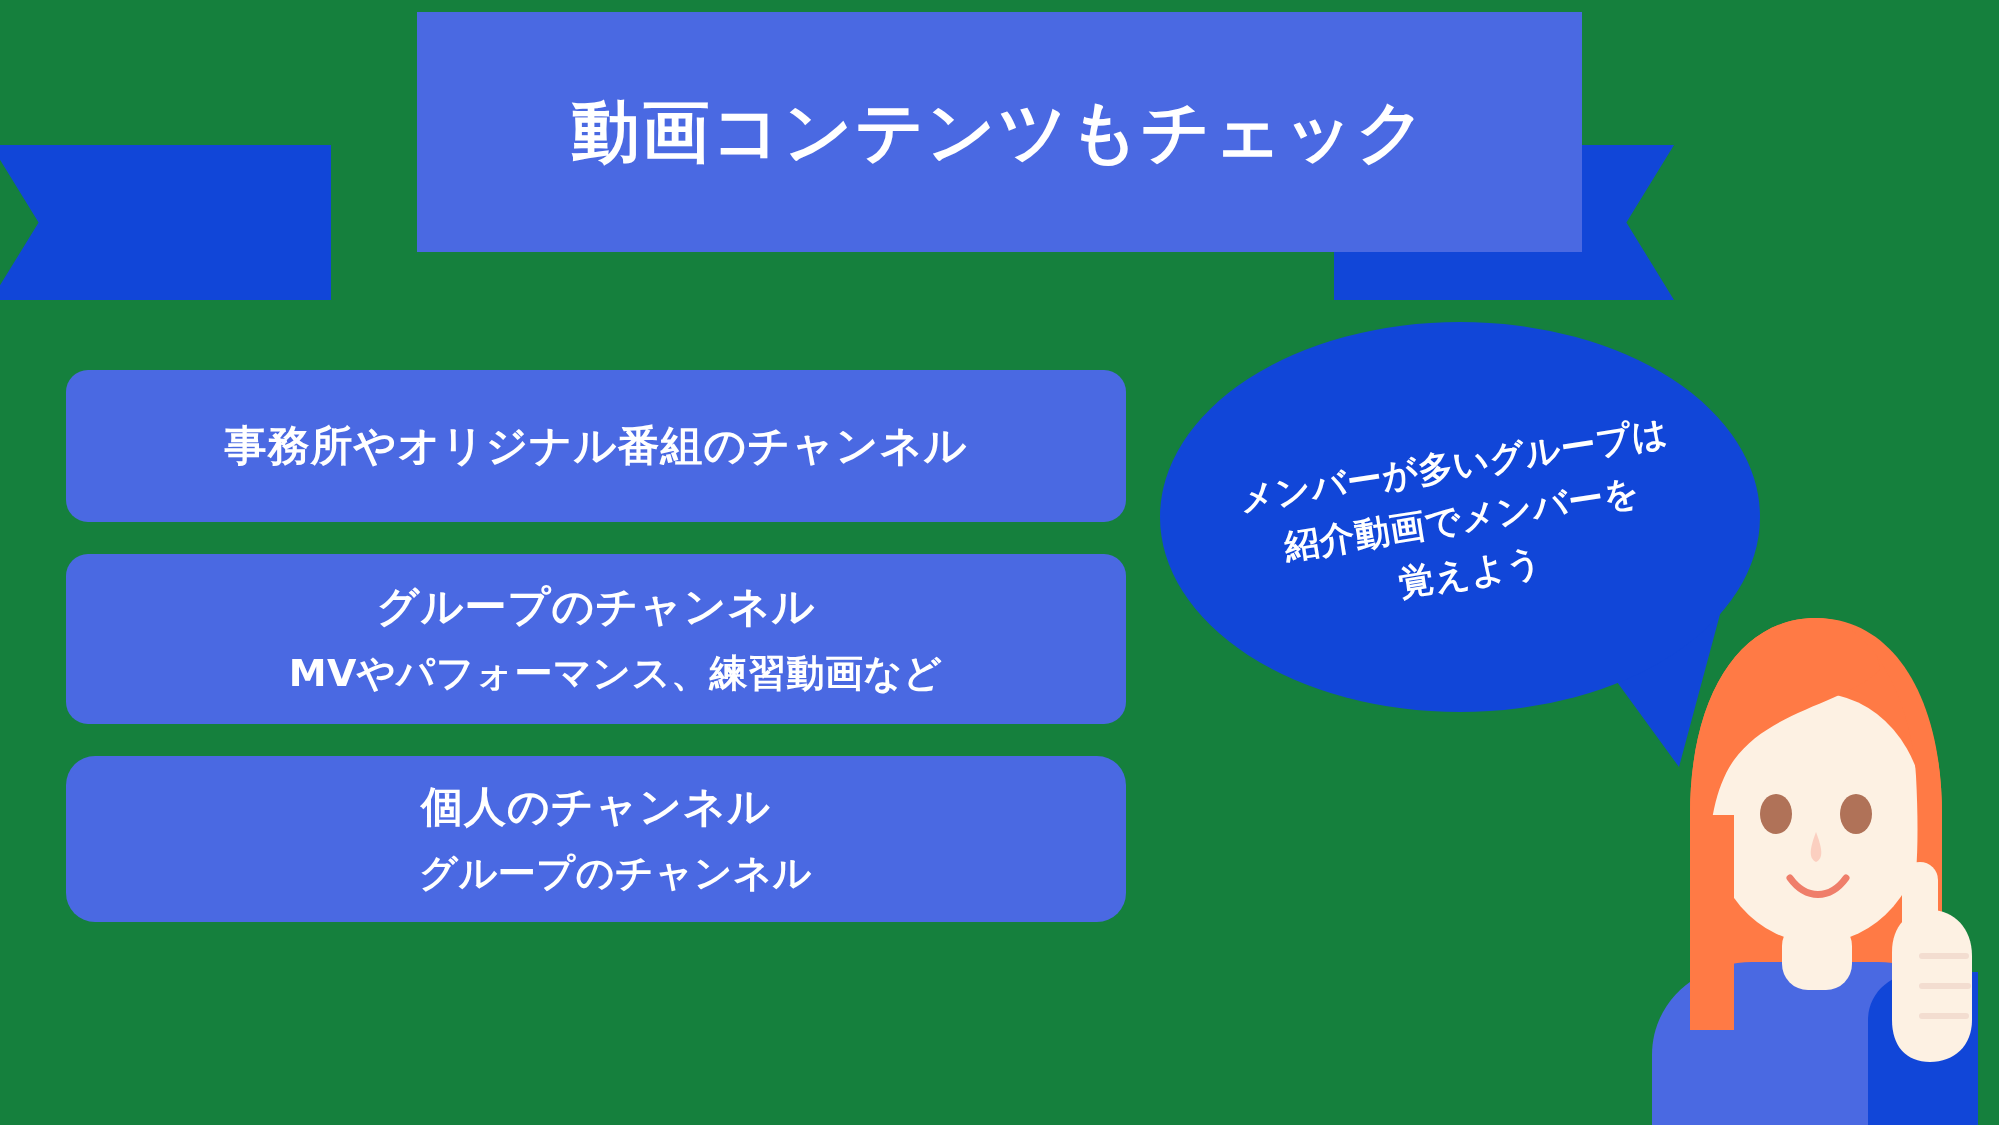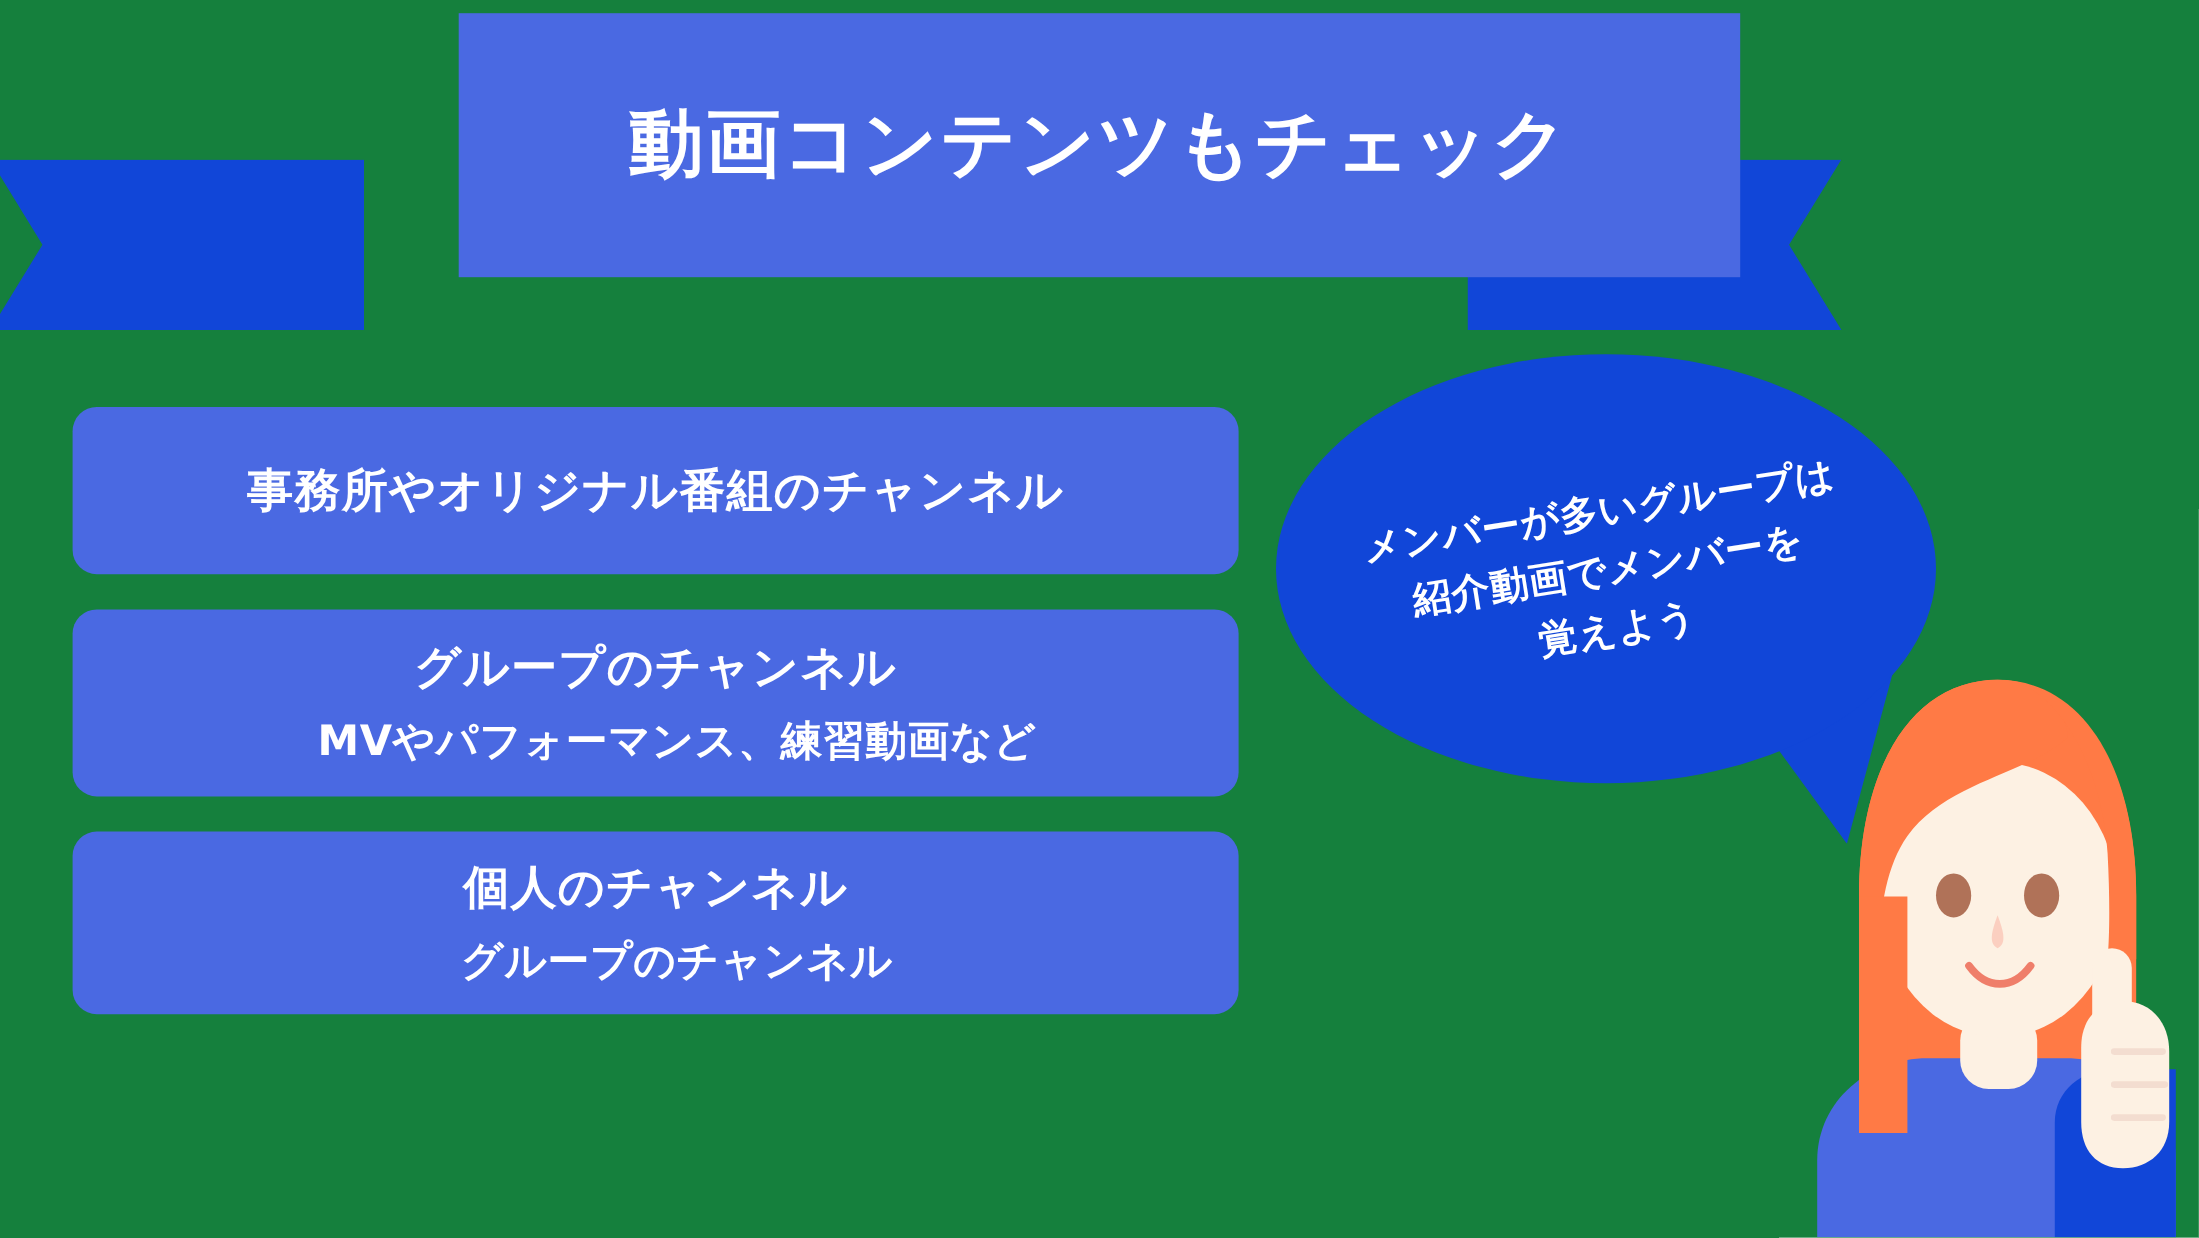--- a/index.html
+++ b/index.html
@@ -101,21 +101,21 @@
     font-size: 38px;
     font-weight: 700;
     letter-spacing: 0.5px;
     line-height: 1.35;
     margin-top: 12px;
     white-space: nowrap;
     margin-left: 39px;
   }
   #content-box-0 { height: 152px; }
   #content-box-1 { height: 170px; }
-  #content-box-2 { height: 166px; }
+  #content-box-2 { height: 166px; border-radius: 29px; }
   #content-box-3 { height: 166px; }
 
   
   #speech-bubble {
     position: absolute;
     left: 1160px;
     top: 322px;
     width: 600px;
     height: 420px;
   }

